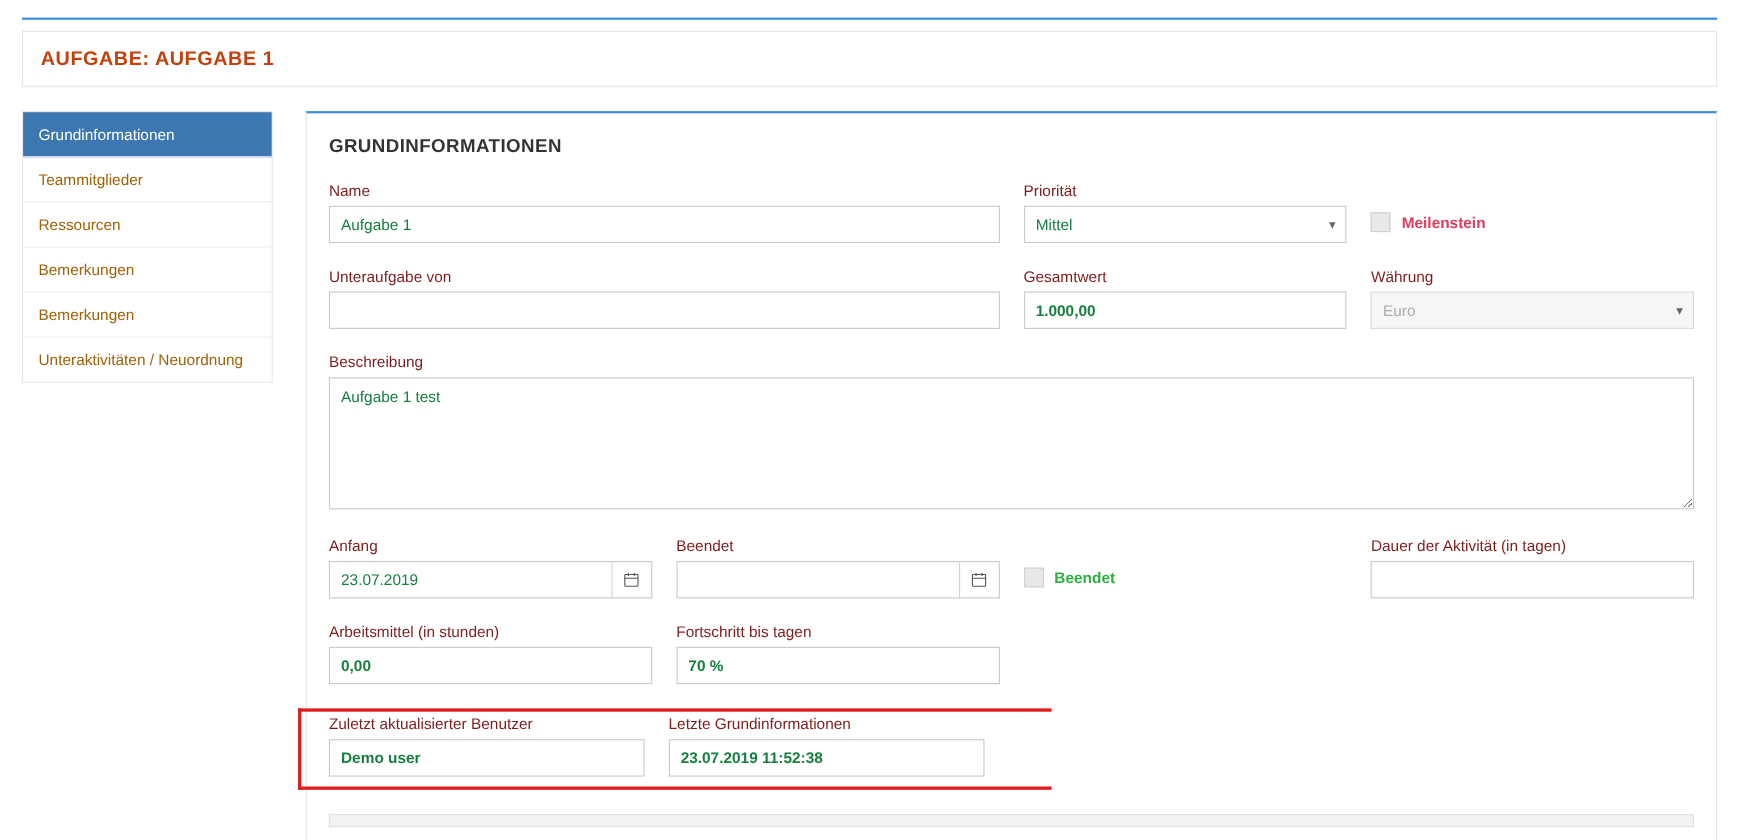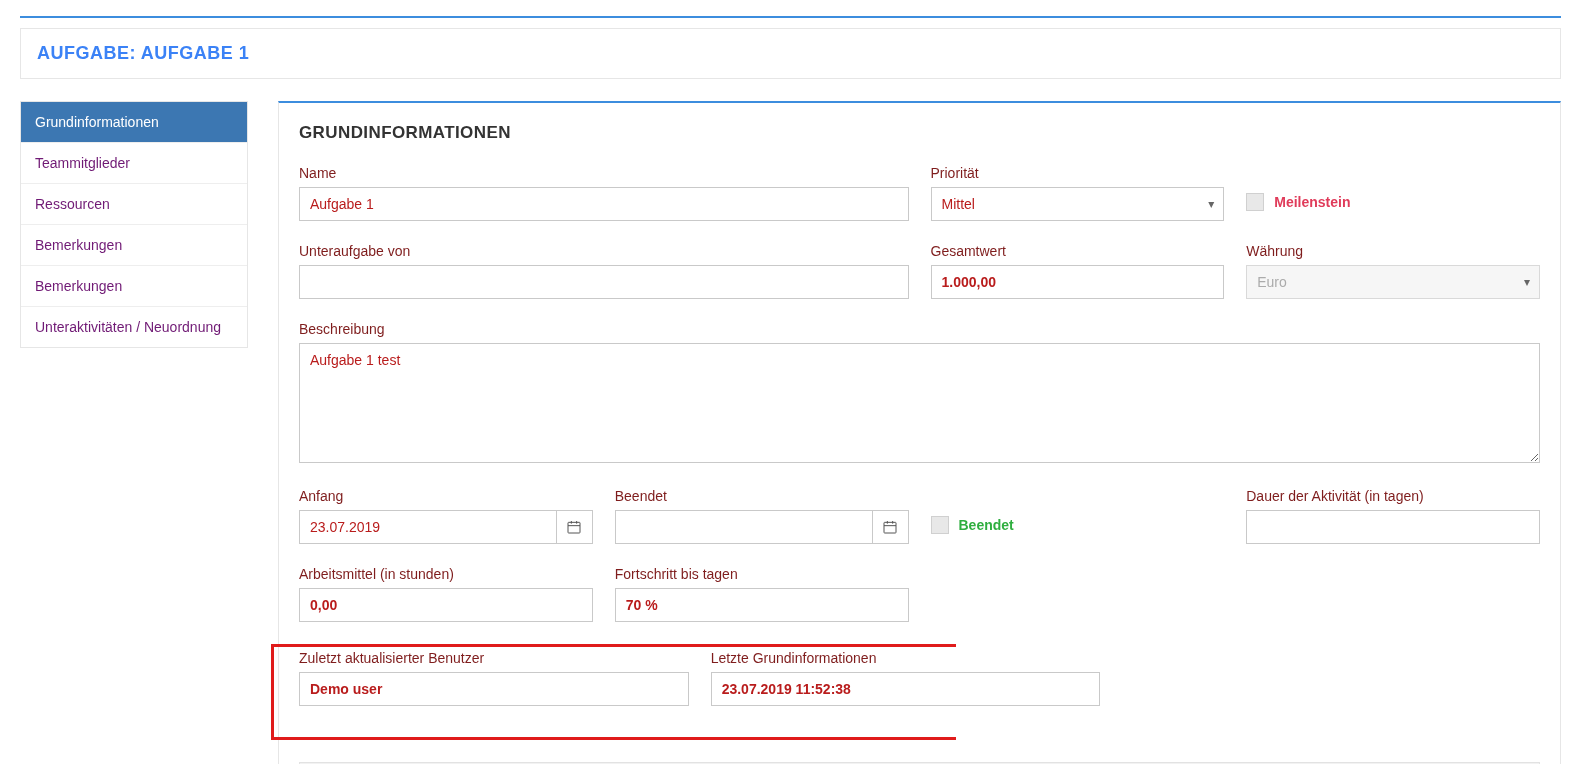--- a/index.html
+++ b/index.html
@@ -22,37 +22,37 @@
     border: 1px solid #e6e6e6;
     padding: 14px 16px;
     margin-bottom: 22px;
     background: #fff;
   }
   .title-bar h1 {
     margin: 0;
     font-size: 18px;
     font-weight: 700;
     letter-spacing: 0.5px;
-    color: #3b82f6;
+    color: #c2410c;
   }
   .layout {
     display: flex;
     gap: 30px;
     align-items: flex-start;
   }
   .sidebar {
     width: 228px;
     flex-shrink: 0;
     border: 1px solid #e6e6e6;
     background: #fff;
   }
   .sidebar-item {
     padding: 12px 14px;
     font-size: 14px;
-    color: #701a75;
+    color: #a16207;
     border-bottom: 1px solid #eee;
     cursor: pointer;
   }
   .sidebar-item:last-child { border-bottom: none; }
   .sidebar-item.active {
     background: #3c77b2;
     color: #fff;
   }
   .main {
     flex: 1;
@@ -81,21 +81,21 @@
     font-size: 14px;
     color: #7f1d1d;
     margin-bottom: 6px;
   }
   .txt, .sel, .ta {
     width: 100%;
     border: 1px solid #c9c9c9;
     background: #fff;
     padding: 8px 10px;
     font-size: 14px;
-    color: #b91c1c;
+    color: #15803d;
     font-family: inherit;
   }
   .txt.bold, .sel.bold { font-weight: 700; }
   .ta {
     resize: both;
     min-height: 120px;
   }
   .sel {
     appearance: none;
     -webkit-appearance: none;
@@ -160,21 +160,21 @@
   }
   .chk-label {
     font-size: 14px;
     font-weight: 700;
   }
   .chk-label.red { color: #e03b5a; }
   .chk-label.green { color: #2fae3f; }
   .highlight-box {
     grid-column: span 4;
     display: grid;
-    grid-template-columns: 1fr 1fr 1fr;
+    grid-template-columns: 1fr 1fr 1fr 1fr;
     column-gap: 22px;
     row-gap: 22px;
     position: relative;
     margin-left: -28px;
     padding: 6px 28px 12px 28px;
   }
   .highlight-box .hl-border {
     position: absolute;
     inset: 0;
     border: 3px solid #e01b1b;

